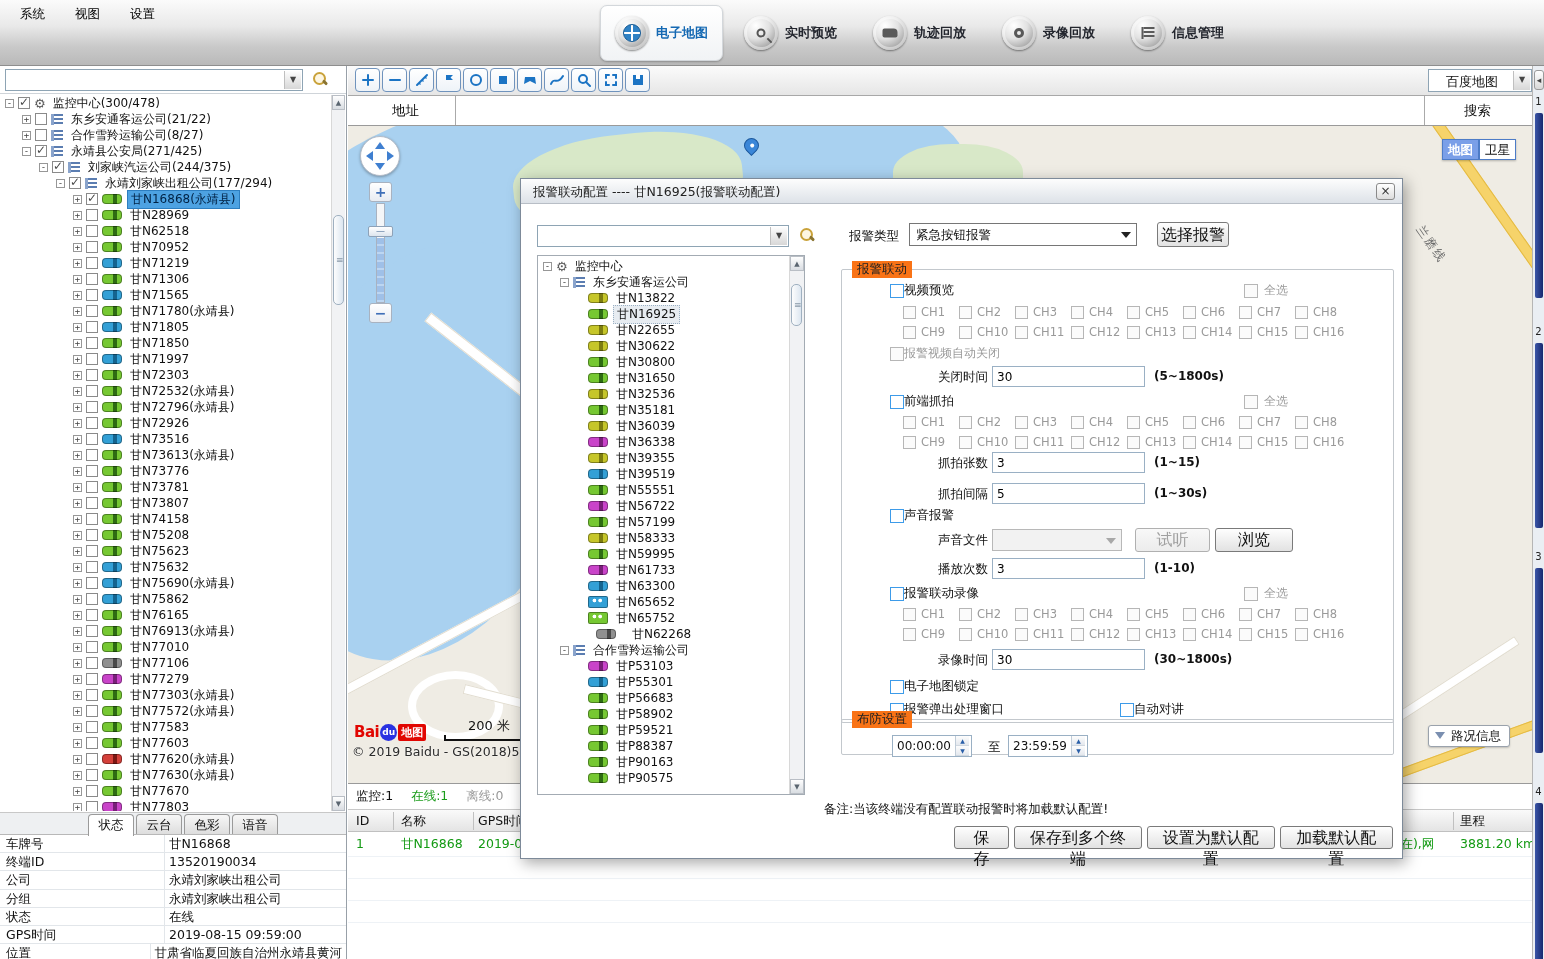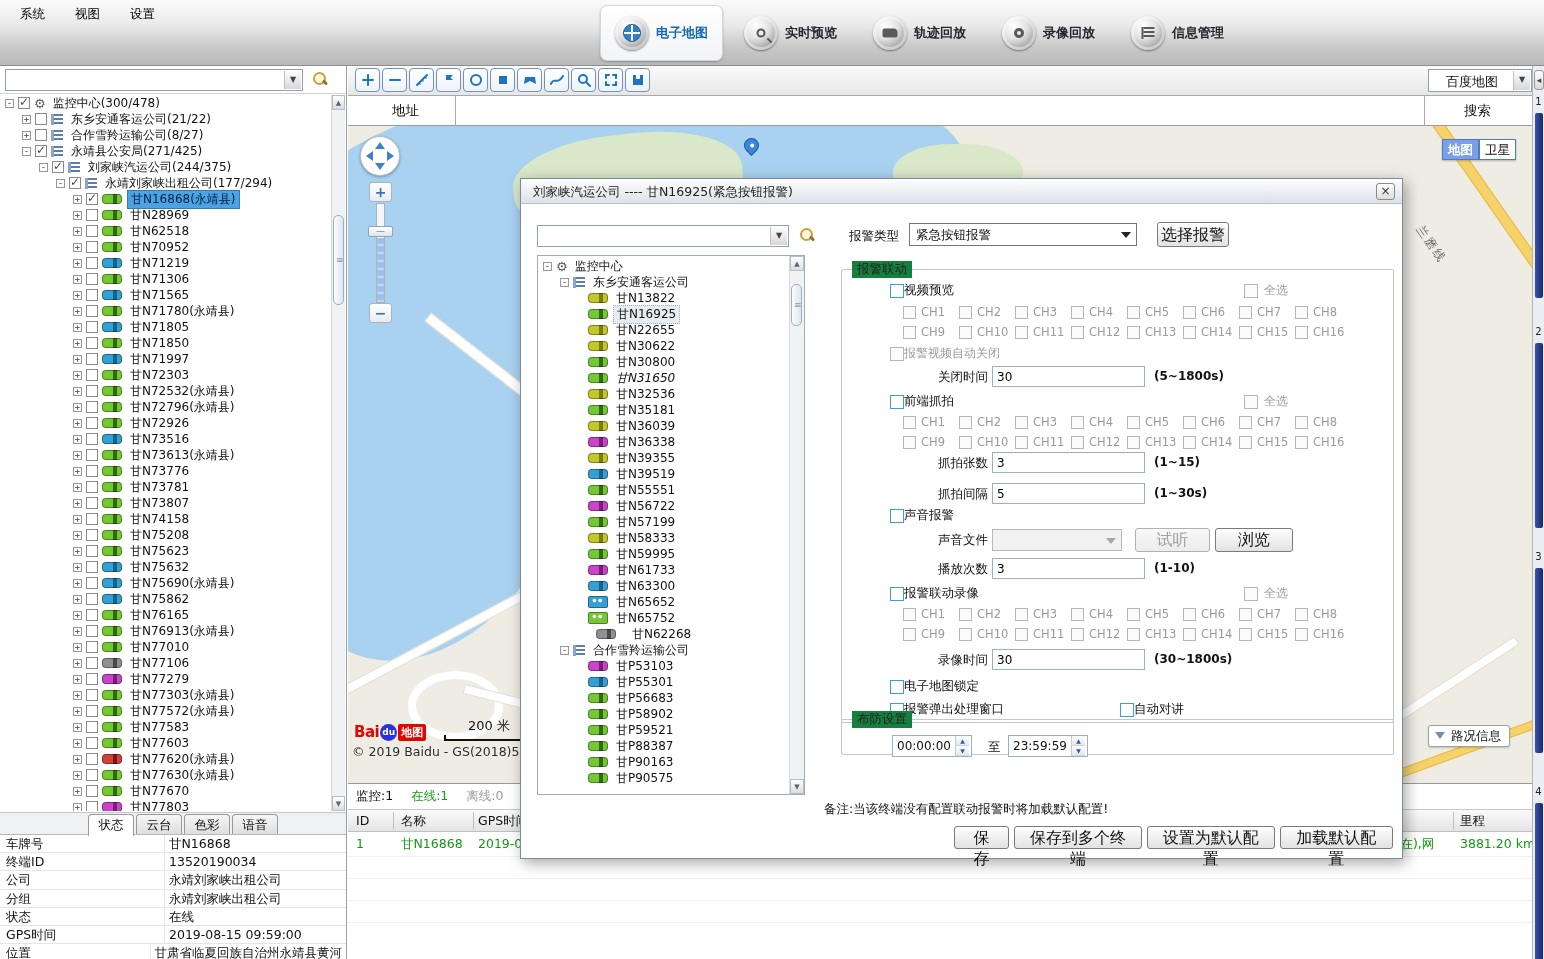--- a/index.html
+++ b/index.html
@@ -152,21 +152,21 @@
   .dlabel{font-size:12.5px;color:#111}
   #atype-label{position:absolute;left:28px;top:13px}
   #atype{left:88px;top:8px;width:228px;height:23px;border-color:#767676}
   #atype .cval{top:3px;font-size:12.5px}
   #atype .sel-arr{position:absolute;right:5px;top:8px;width:0;height:0;border-left:5px solid transparent;border-right:5px solid transparent;border-top:6px solid #222}
   .dbtn{display:inline-block;border:1px solid #7a7a7a;border-radius:3px;background:linear-gradient(#fefefe,#e2e2e2);
         text-align:center;font-size:16px;color:#111;cursor:pointer}
   .dbtn.dis{color:#a0a0a0;border-color:#b0b0b0;background:linear-gradient(#f8f8f8,#ececec)}
   #select-alarm{position:absolute;left:336px;top:7px;width:72px;height:25px;line-height:23px}
   .groupbox{position:absolute;border:1px solid #c3c8cd;border-radius:2px}
-  .gb-title{position:absolute;left:10px;top:-9px;background:#15803d;padding:0 5px;font-size:12.5px;color:#222}
+  .gb-title{position:absolute;left:10px;top:-9px;background:#f97316;padding:0 5px;font-size:12.5px;color:#222}
   #gb1{left:20px;top:54px;width:553px;height:454px}
   #gb2{left:20px;top:504px;width:553px;height:36px}
   .gbrow{position:absolute;left:0;width:100%;height:18px}
   .head-main{position:absolute;left:48px;display:flex;align-items:center;}
   .selall{position:absolute;left:402px;display:flex;align-items:center;gap:6px;color:#9a9a9a}
   .cb{width:14px;height:14px;border:1px solid #8a8a8a;background:#fff;display:inline-block;flex:none}
   .cb.blue{border-color:#3d9be9}
   .cb.dis{border-color:#b6b6b6;background:#fbfbfb}
   .ch-grid{position:absolute;left:61px;width:470px;height:40px}
   .ch{display:inline-flex;align-items:center;gap:5px;width:56px;height:20px;color:#9a9a9a;font-size:11.5px}
@@ -691,21 +691,21 @@
     <div class="stripbar" style="top: 47px; height: 185px;"></div>
     <div class="stripnum" style="top: 260px;">2</div>
     <div class="stripbar" style="top: 277px; height: 185px;"></div>
     <div class="stripnum" style="top: 485px;">3</div>
     <div class="stripbar" style="top: 502px; height: 185px;"></div>
     <div class="stripnum" style="top: 720px;">4</div>
     <div class="stripbar" style="top: 737px; height: 185px;"></div>
   </div>
 
 <div id="dialog">
-  <div id="dtitle">刘家峡汽运公司 ---- 甘N16925(紧急按钮报警)</div>
+  <div id="dtitle">报警联动配置 ---- 甘N16925(报警联动配置)</div>
   <div id="dclose">×</div>
 
   <div class="combo" id="dlg-combo">
     <div class="cval"></div>
     <div class="arr">▼</div>
   </div>
   <span class="magicon" id="dlg-mag"></span>
 
   <div id="dlg-treebox">
     <div id="dlg-tree">
@@ -737,21 +737,21 @@
         <div class="trow" style="padding-left: 38px;">
           <span class="noexp"></span>
           <span class="veh" style="background: linear-gradient(90deg, rgb(198, 198, 42) 0px, rgb(198, 198, 42) 55%, rgb(125, 125, 16) 55%, rgb(125, 125, 16) 76%, rgb(198, 198, 42) 76%);"></span>
           <span class="tlabel">甘N30622</span>
         </div>
         <div class="trow" style="padding-left: 38px;">
           <span class="noexp"></span>
           <span class="veh" style="background: linear-gradient(90deg, rgb(118, 200, 50) 0px, rgb(118, 200, 50) 55%, rgb(46, 107, 18) 55%, rgb(46, 107, 18) 76%, rgb(118, 200, 50) 76%);"></span>
           <span class="tlabel">甘N30800</span>
         </div>
-        <div class="trow" style="padding-left: 38px; font-style: italic;">
+        <div class="trow" style="padding-left: 38px;">
           <span class="noexp"></span>
           <span class="veh" style="background: linear-gradient(90deg, rgb(118, 200, 50) 0px, rgb(118, 200, 50) 55%, rgb(46, 107, 18) 55%, rgb(46, 107, 18) 76%, rgb(118, 200, 50) 76%);"></span>
           <span class="tlabel">甘N31650</span>
         </div>
         <div class="trow" style="padding-left: 38px;">
           <span class="noexp"></span>
           <span class="veh" style="background: linear-gradient(90deg, rgb(198, 198, 42) 0px, rgb(198, 198, 42) 55%, rgb(125, 125, 16) 55%, rgb(125, 125, 16) 76%, rgb(198, 198, 42) 76%);"></span>
           <span class="tlabel">甘N32536</span>
         </div>
         <div class="trow" style="padding-left: 38px;">

